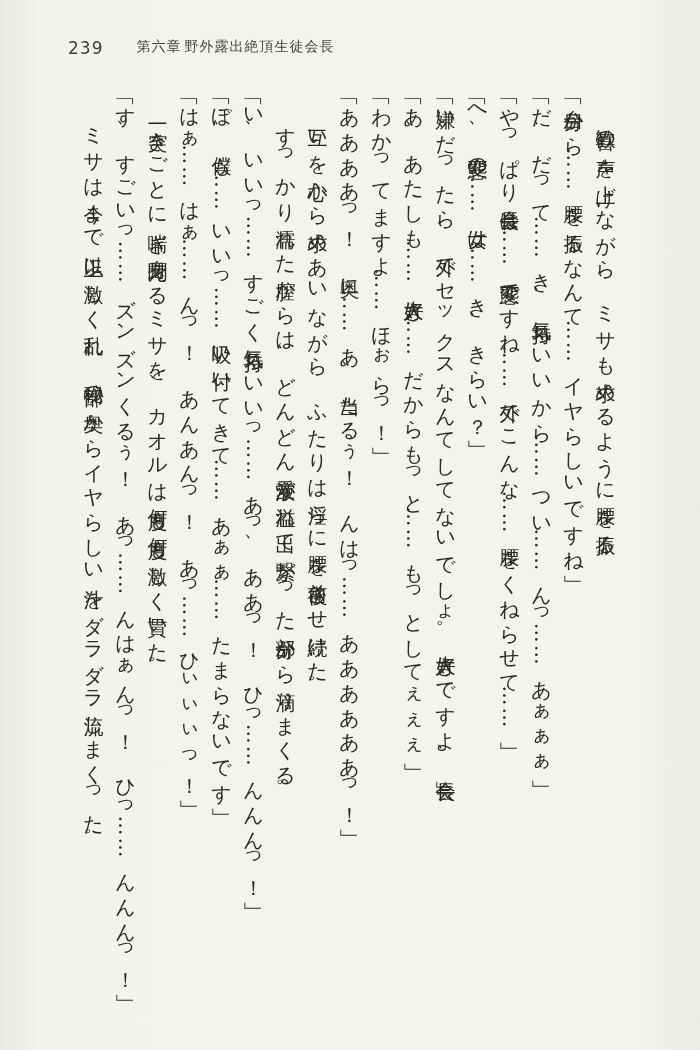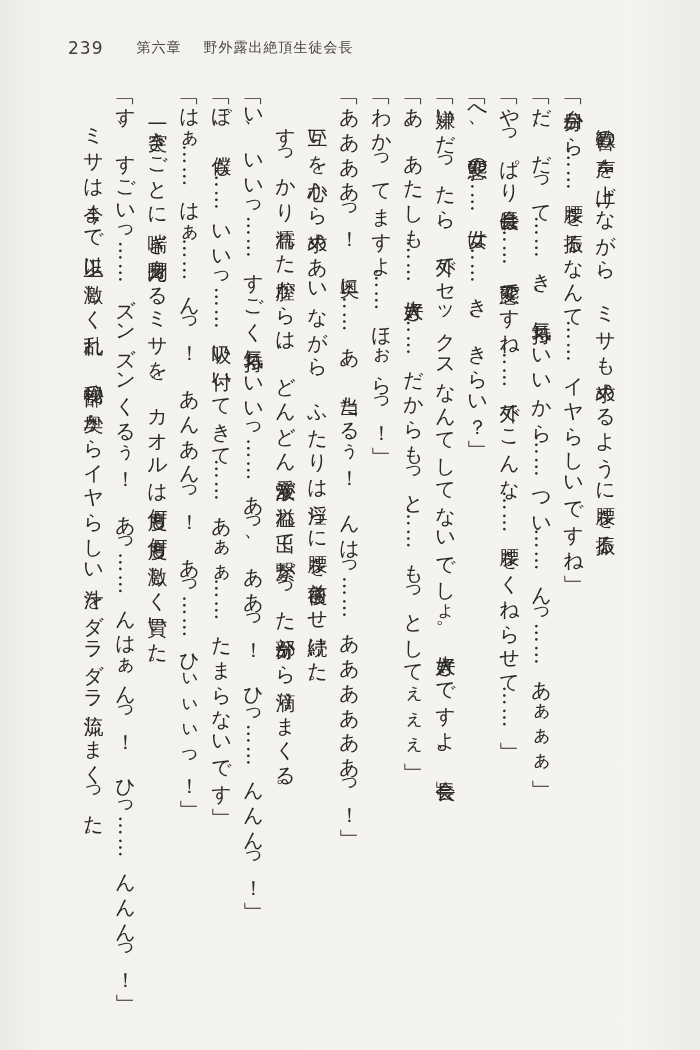--- a/index.html
+++ b/index.html
@@ -12,37 +12,37 @@
     position: relative;
     overflow: hidden;
     background: linear-gradient(90deg, #ebe9e6 0%, #f4f2ef 6%, #f5f3f0 90%, #edebe8 100%);
     font-family: "DejaVu Serif", "Liberation Serif", serif;
   }
   .running-header {
     position: absolute;
     top: 38px;
     left: 68px;
     display: flex;
-    align-items: center;
+    align-items: flex-start;
     color: #454340;
     letter-spacing: 1px;
     white-space: nowrap;
   }
   .page-number {
     font-size: 17px;
     font-family: "DejaVu Sans", "Liberation Sans", sans-serif;
     color: #403e3b;
   }
   .chapter-label {
     font-size: 14px;
     margin-left: 33px;
   }
   .chapter-title {
     font-size: 14px;
-    margin-left: 22px;
+    margin-left: 3px;
   }
   .text-block {
     position: absolute;
     top: 92px;
     right: 78px;
     height: 892px;
     writing-mode: vertical-rl;
     text-orientation: mixed;
     color: #2b2926;
     font-size: 20px;

